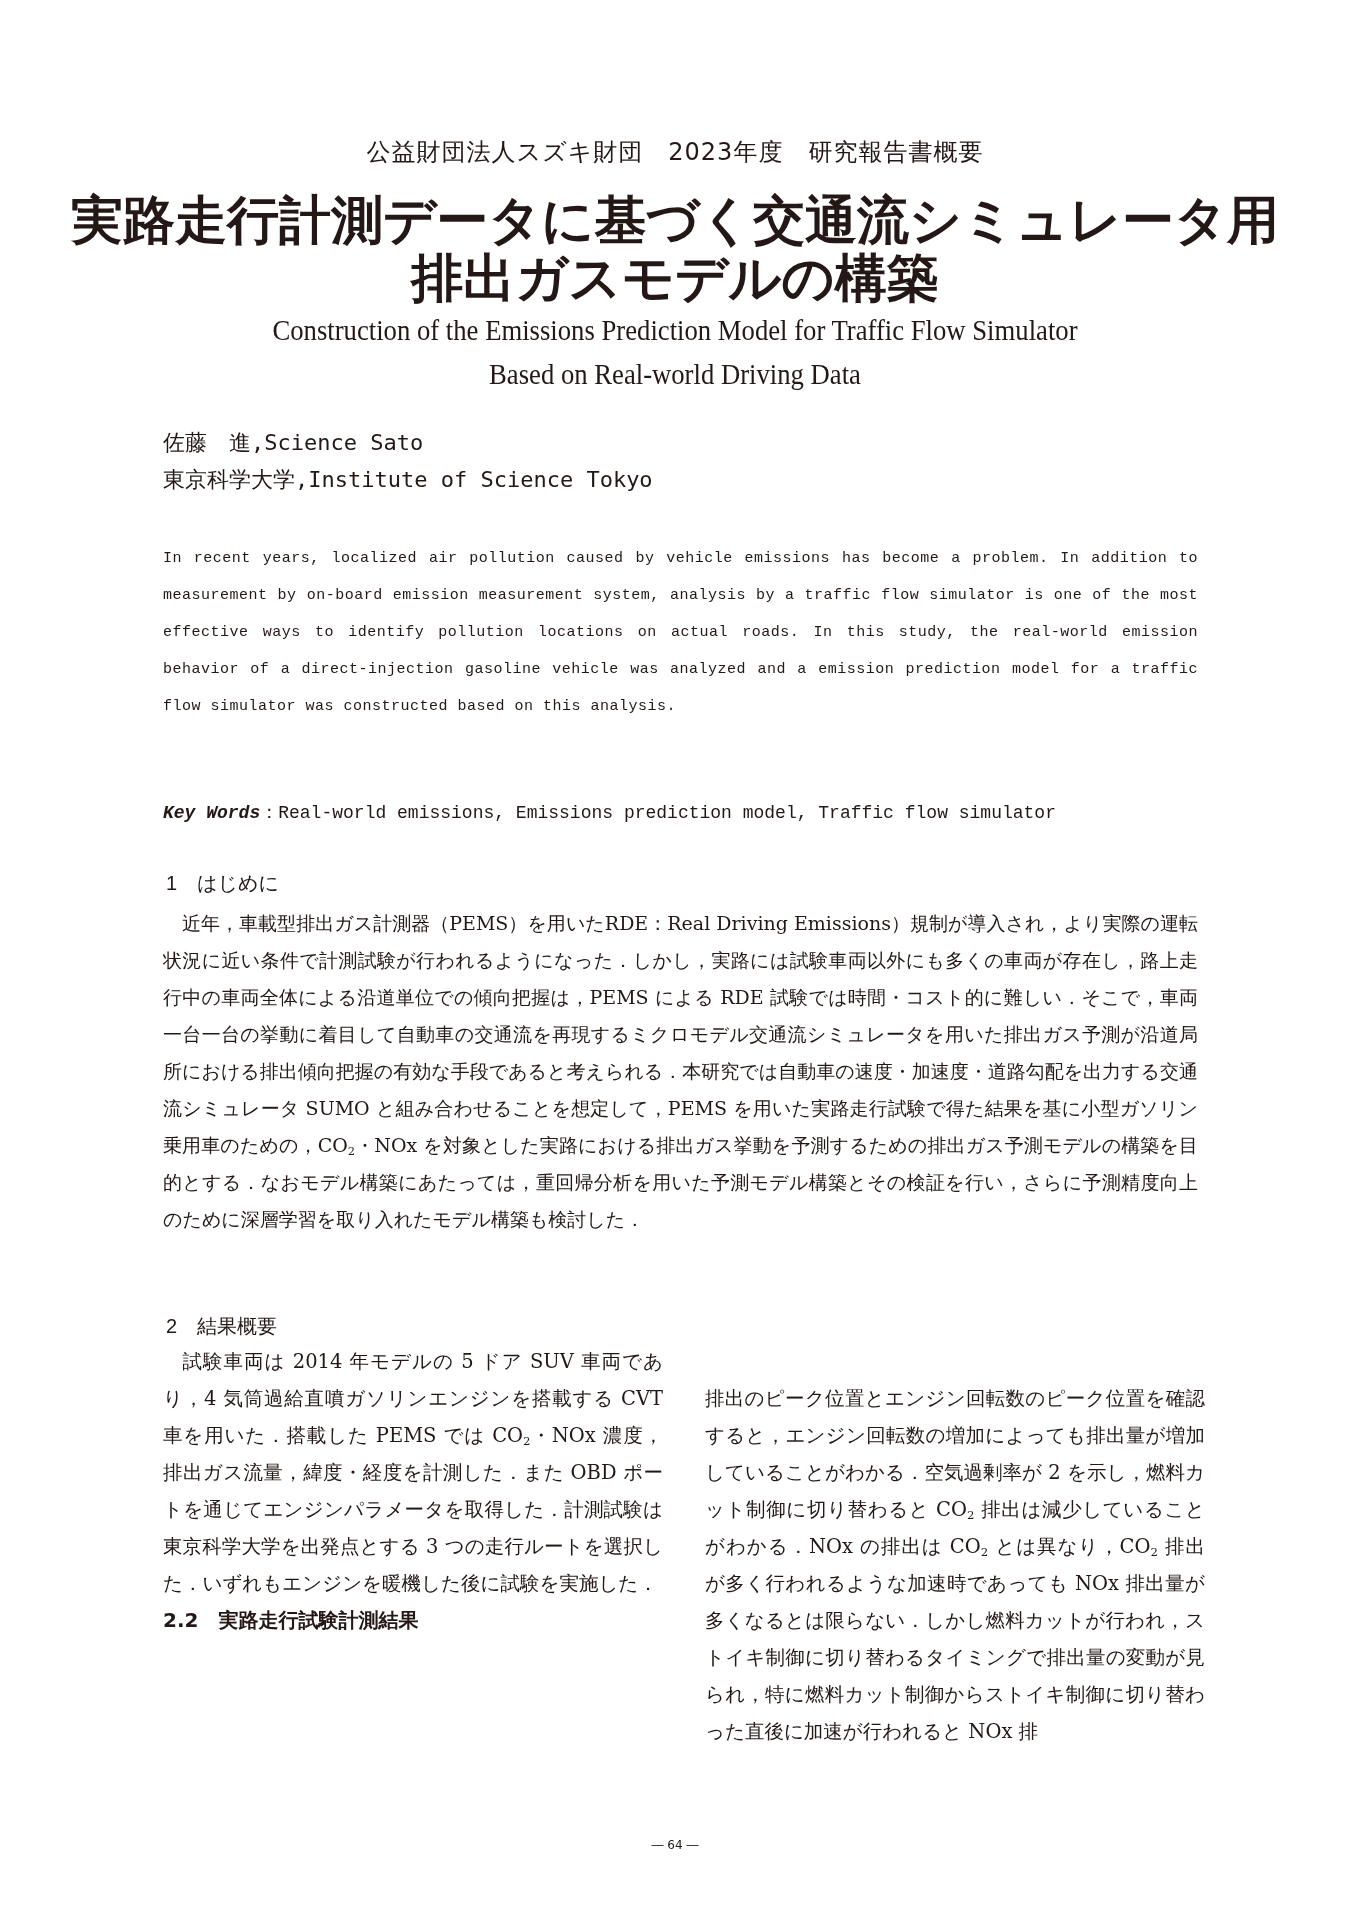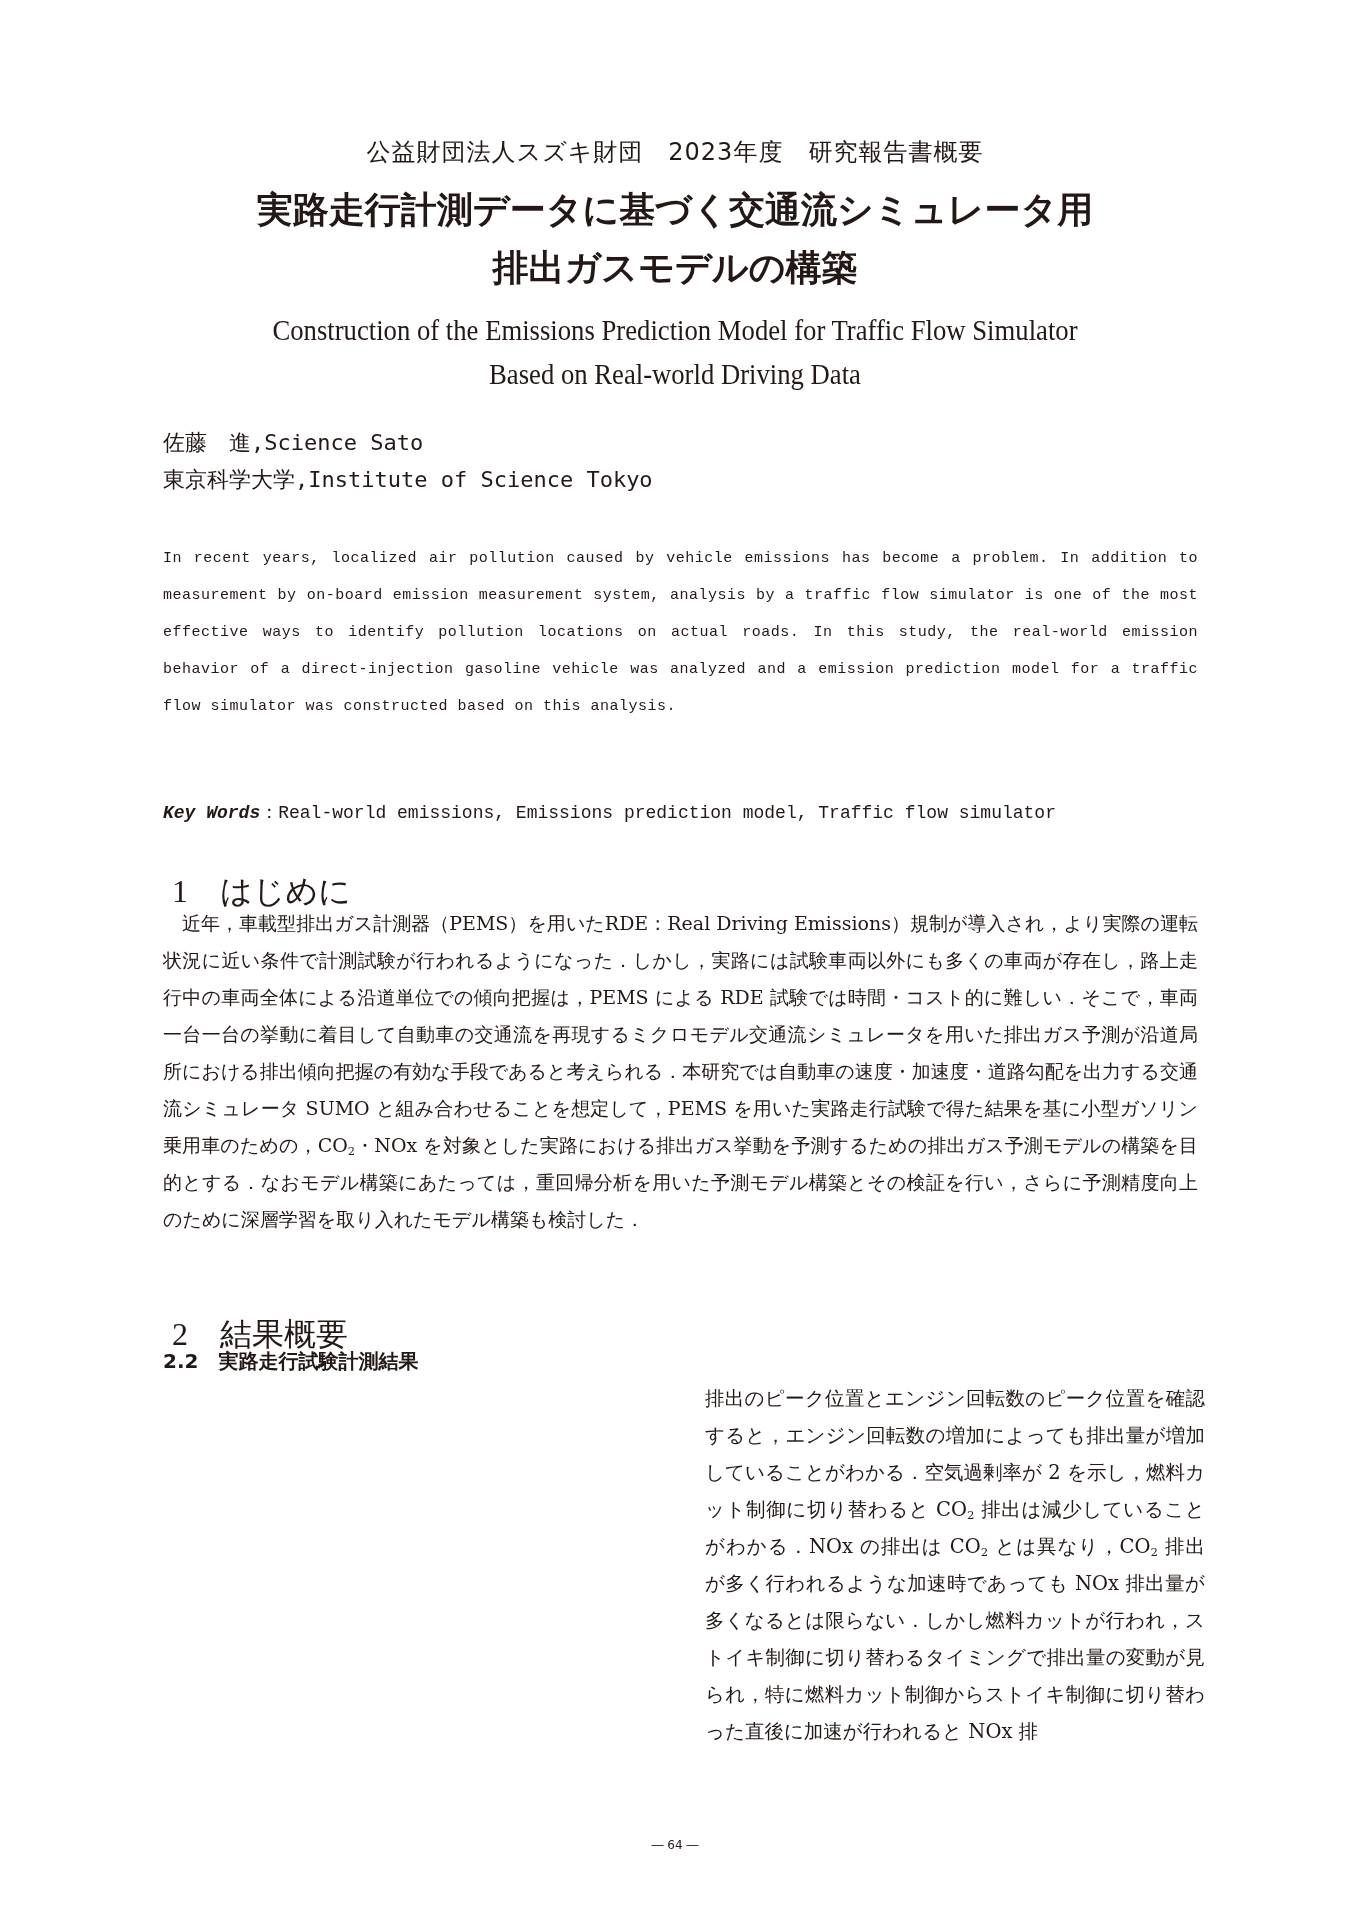--- a/index.html
+++ b/index.html
@@ -9,21 +9,21 @@
     font-family: "DejaVu Serif", "Liberation Serif", serif;
   }
   .abs { position: absolute; }
   .center { left: 0; width: 1350px; text-align: center; }
   #series {
     top: 136px; font-family: "DejaVu Sans", "Liberation Sans", sans-serif;
     font-size: 24px; letter-spacing: 1px;
   }
   .title-ja {
     font-family: Liberation Mono, monospace;
-    font-weight: bold; font-size: 36px; letter-spacing: 0px;
+    font-weight: bold; font-size: 52px; letter-spacing: 0px;
   }
   #title-ja-1 { top: 186px; }
   #title-ja-2 { top: 244px; }
   .title-en {
     font-family: "Liberation Serif", "DejaVu Serif", serif;
     font-size: 29px; transform: scaleX(0.92);
   }
   #title-en-1 { top: 314px; }
   #title-en-2 { top: 358px; }
   .author {
@@ -38,22 +38,22 @@
     font-size: 15px; line-height: 37px; text-align: justify;
     text-align-last: left; letter-spacing: 0.5px;
   }
   #keywords {
     left: 163px; top: 800px;
     font-family: "Liberation Mono", "DejaVu Sans Mono", monospace;
     font-size: 18px;
   }
   #keywords .kw-label { font-weight: bold; font-style: italic; }
   .h1 {
-    font-family: Liberation Serif, serif;
-    font-size: 32px; left: 172px;
+    font-family: Liberation Sans, sans-serif;
+    font-size: 20px; left: 166px;
   }
   #sec1-heading { top: 870px; }
   #sec1-body {
     left: 163px; top: 905px; width: 1035px;
     font-size: 19px; line-height: 37px; text-align: justify; text-align-last: left;
     font-family: "DejaVu Serif", "Liberation Serif", serif;
   }
   #sec1-body p { margin: 0; text-indent: 1em; }
   #sec2-heading { top: 1313px; }
   .col {
@@ -94,20 +94,21 @@
 </div>
 
 <div id="sec1-heading" class="abs h1">1　はじめに</div>
 <div id="sec1-body" class="abs">
   <p><span>近年，車載型排出ガス計測器（PEMS）を用いたRDE：Real Driving Emissions）規制が導入され，より実際の運転状況に近い条件で計測試験が行われるようになった．しかし，実路には試験車両以外にも多くの車両が存在し，路上走行中の車両全体による沿道単位での傾向把握は，PEMS による RDE 試験では時間・コスト的に難しい．そこで，車両一台一台の挙動に着目して自動車の交通流を再現するミクロモデル交通流シミュレータを用いた排出ガス予測が沿道局所における排出傾向把握の有効な手段であると考えられる．本研究では自動車の速度・加速度・道路勾配を出力する交通流シミュレータ SUMO と組み合わせることを想定して，PEMS を用いた実路走行試験で得た結果を基に小型ガソリン乗用車のための，CO</span><sub>2</sub><span>・NOx を対象とした実路における排出ガス挙動を予測するための排出ガス予測モデルの構築を目的とする．なおモデル構築にあたっては，重回帰分析を用いた予測モデル構築とその検証を行い，さらに予測精度向上のために深層学習を取り入れたモデル構築も検討した．</span></p>
 </div>
 
 <div id="sec2-heading" class="abs h1">2　結果概要</div>
 
 <div id="col-left" class="abs col">
+  <p><span>試験車両は 2014 年モデルの 5 ドア SUV 車両であり，4 気筒過給直噴ガソリンエンジンを搭載する CVT 車を用いた．搭載した PEMS では CO</span><sub>2</sub><span>・NOx 濃度，排出ガス流量，緯度・経度を計測した．また OBD ポートを通じてエンジンパラメータを取得した．計測試験は東京科学大学を出発点とする 3 つの走行ルートを選択した．いずれもエンジンを暖機した後に試験を実施した．</span></p>
   <div class="h2">2.2　実路走行試験計測結果</div>
 </div>
 
 <div id="col-right" class="abs col">
   <p class="cont"><span>排出のピーク位置とエンジン回転数のピーク位置を確認すると，エンジン回転数の増加によっても排出量が増加していることがわかる．空気過剰率が 2 を示し，燃料カット制御に切り替わると CO</span><sub>2</sub><span> 排出は減少していることがわかる．NOx の排出は CO</span><sub>2</sub><span> とは異なり，CO</span><sub>2</sub><span> 排出が多く行われるような加速時であっても NOx 排出量が多くなるとは限らない．しかし燃料カットが行われ，ストイキ制御に切り替わるタイミングで排出量の変動が見られ，特に燃料カット制御からストイキ制御に切り替わった直後に加速が行われると NOx 排</span></p>
 </div>
 
 <div id="page-number" class="abs center">― 64 ―</div>
 
 </body></html>

